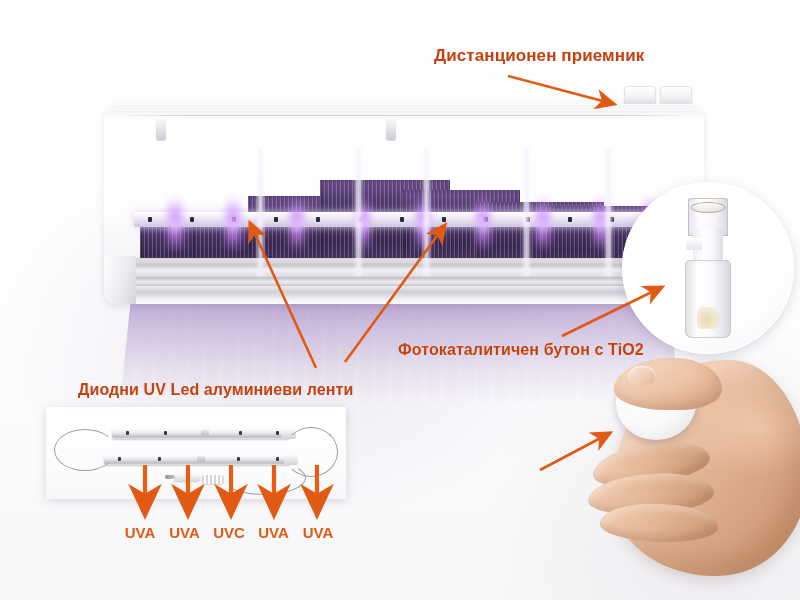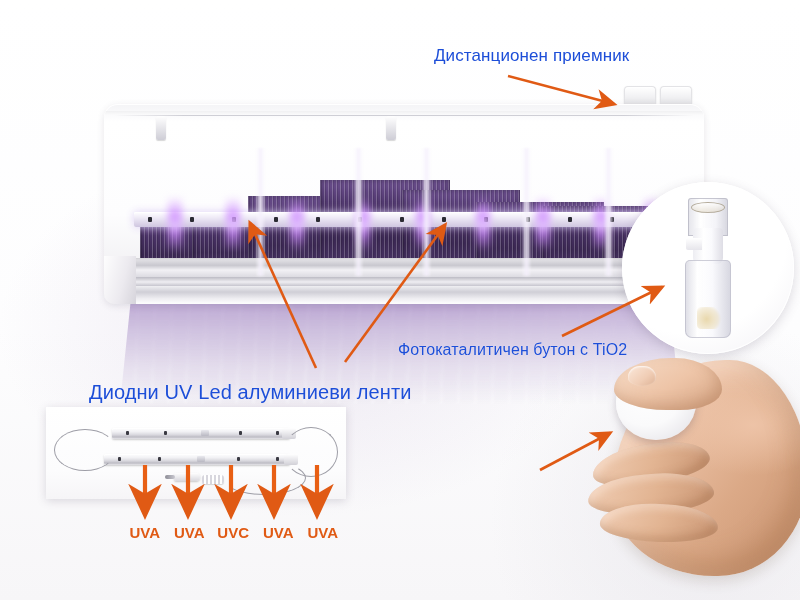--- a/index.html
+++ b/index.html
@@ -223,37 +223,37 @@
   .plug::before{content:"";position:absolute;left:-9px;top:2px;width:10px;height:4px;background:linear-gradient(90deg,#8d8d96,#c9c8d0);border-radius:2px;}
   .coil-spring{
     position:absolute; width:22px; height:9px;
     background:repeating-linear-gradient(90deg,#d7d6dd 0 2px,#ffffff 2px 4px);
     border-radius:3px; box-shadow:0 1px 1px rgba(0,0,0,.15);
   }
 
   
   .label {
     position:absolute;
-    color:#1d4ed8;
-    font-weight:normal;
+    color:#c2410c;
+    font-weight:bold;
     white-space:nowrap;
     letter-spacing:.1px;
     text-shadow:0 0 1px rgba(255,255,255,.7);
   }
   .lbl-receiver { left:434px; top:46px; font-size:17px; }
   .lbl-spray    { left:398px; top:341px; font-size:16px; }
-  .lbl-leds     { left:89px;  top:381px; font-size:20px; }
+  .lbl-leds     { left:78px;  top:381px; font-size:16px; }
   .lbl-button   { left:420px; top:489px; font-size:16px; }
 
   .uva-row {
     position:absolute; left:120px; top:524px; width:218px;
     display:flex; justify-content:space-between;
     color:#e05a14; font-weight:bold; font-size:15px;
   }
-  .uva-row span{ width:40px; text-align:right; }
+  .uva-row span{ width:40px; text-align:center; }
 
   svg.arrows { position:absolute; inset:0; width:800px; height:600px; pointer-events:none; }
 </style>
 </head>
 <body>
 
 <div id="stage">
 
   <div class="bg-wash"></div>
   <div class="beam-glow"></div>

